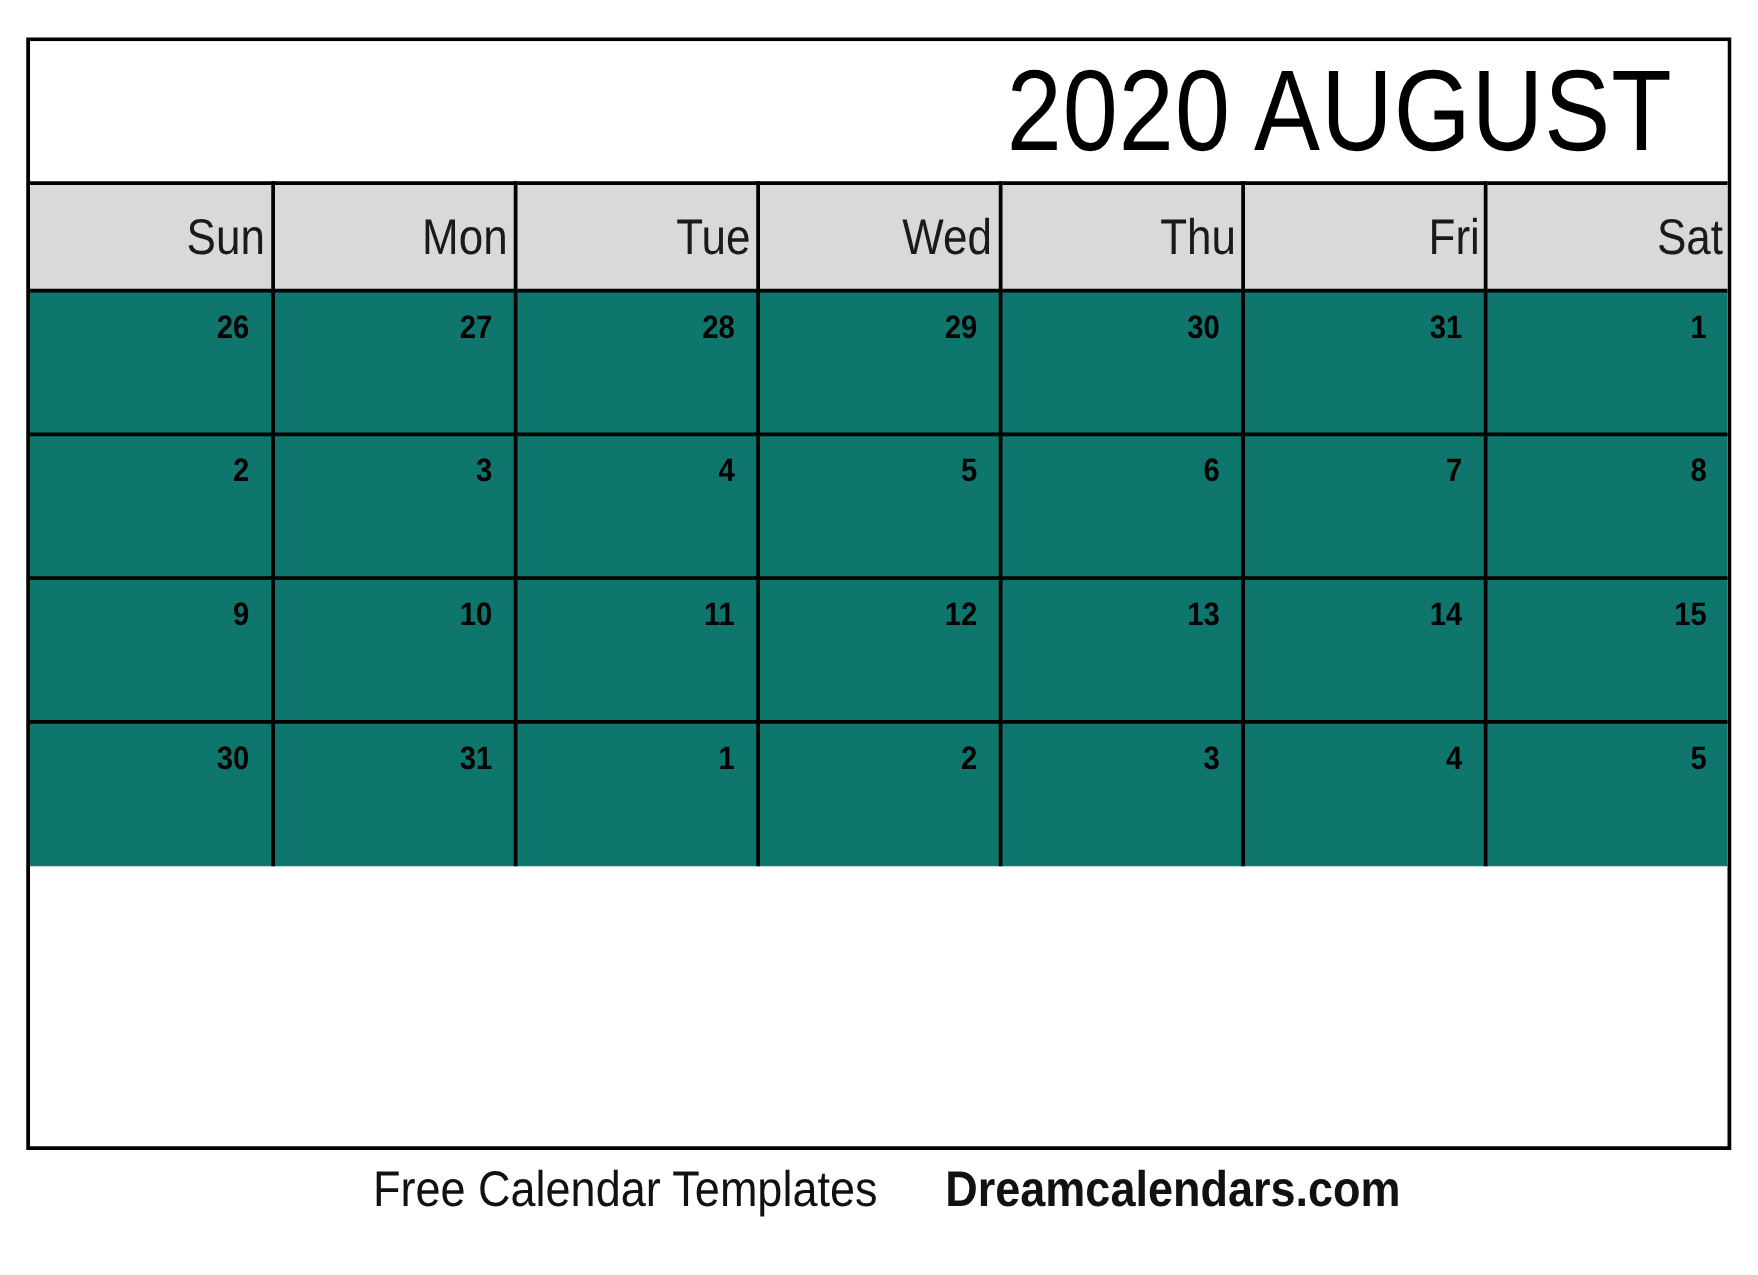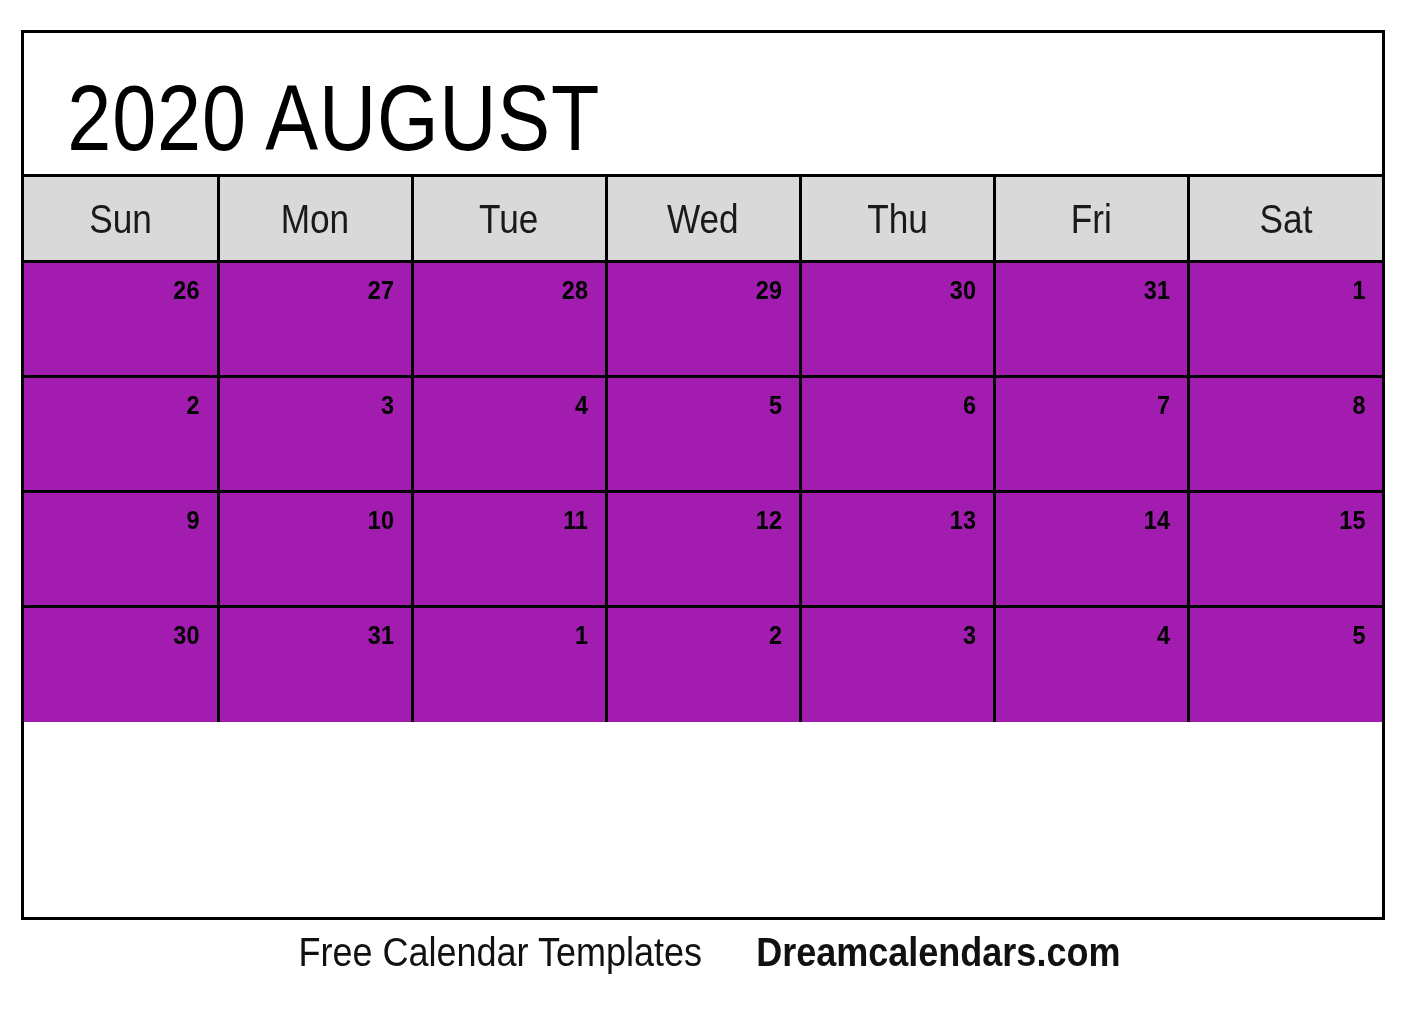--- a/index.html
+++ b/index.html
@@ -29,23 +29,22 @@
     height: 890px;
     border: 3px solid #000000;
     background: #ffffff;
   }
 
   
   #title-bar {
     height: 112px;
     display: flex;
     align-items: center;
-    justify-content: flex-start;
-    background: #ffffff;
-    margin-top: 29px;
+    justify-content: flex-end;
+    background: #ffffff;
   }
 
   #month-title {
     font-family: "Liberation Sans Narrow", "Liberation Sans", sans-serif;
     font-size: 92px;
     font-weight: 400;
     letter-spacing: 1px;
     color: #000000;
     line-height: 1;
     white-space: nowrap;
@@ -57,20 +56,21 @@
   #calendar-table {
     width: 100%;
     border-collapse: collapse;
     table-layout: fixed;
   }
 
   #calendar-table th,
   #calendar-table td {
     border: 3px solid #000000;
     padding: 0;
+    text-align: right;
   }
 
   
   #calendar-table tr > th:first-child,
   #calendar-table tr > td:first-child { border-left: none; }
   #calendar-table tr > th:last-child,
   #calendar-table tr > td:last-child { border-right: none; }
   #calendar-table tr:last-child > td { border-bottom: none; }
 
   
@@ -87,21 +87,21 @@
     font-weight: 400;
     color: #1a1a1a;
     line-height: 1;
     display: inline-block;
     transform: scaleX(0.88);
   }
 
   
   .day-cell {
     height: 115px;
-    background: #a21caf;
+    background: #0f766e;
     vertical-align: top;
     text-align: right;
   }
 
   .day-number {
     display: block;
     font-family: "Liberation Sans Narrow", "Liberation Sans", sans-serif;
     font-size: 26px;
     font-weight: 700;
     color: #000000;

